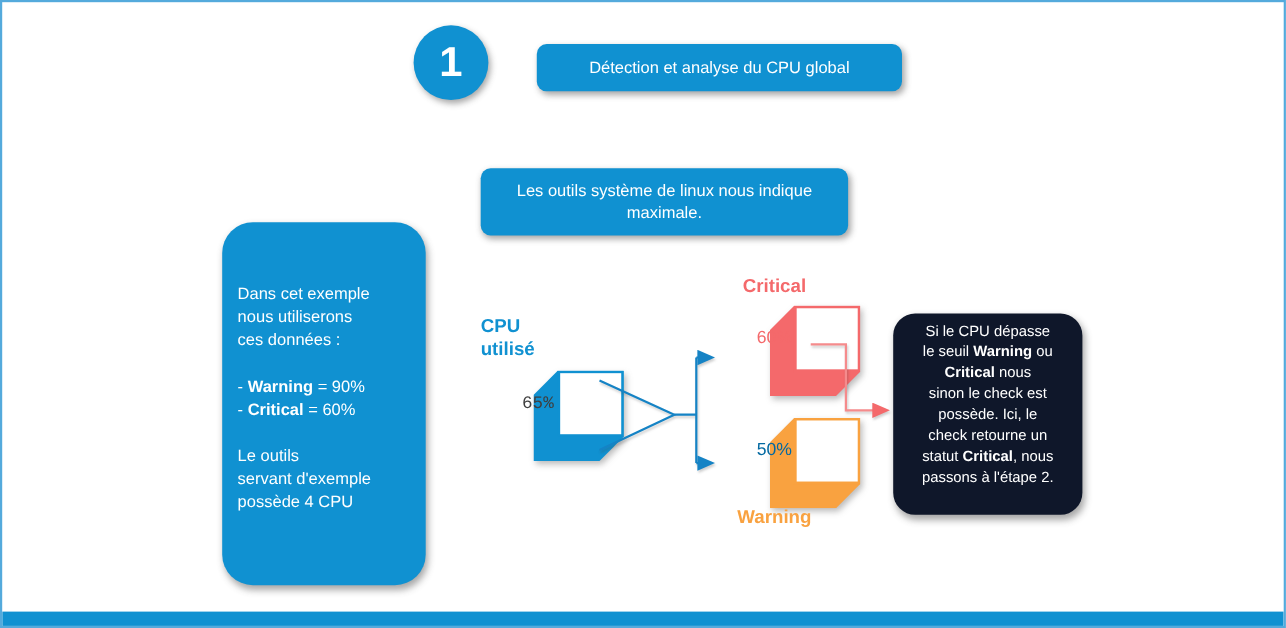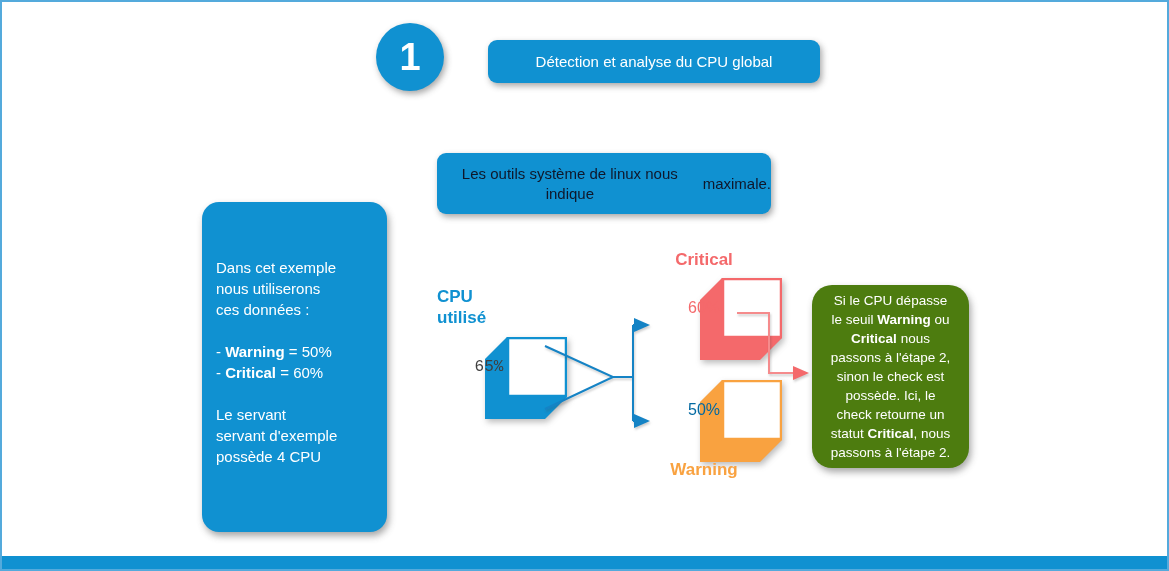--- a/index.html
+++ b/index.html
@@ -15,35 +15,35 @@
     background:#1091d1; color:#ffffff; display:flex; align-items:center; justify-content:center;
     font-size:38px; font-weight:bold; box-shadow:2px 3px 6px rgba(60,60,60,.45);
   }
   .title-bubble {
     position:absolute; left:486px; top:38px; width:332px; height:43px; border-radius:9px;
     background:#1091d1; color:#ffffff; display:flex; align-items:center; justify-content:center;
     font-size:15px; box-shadow:2px 3px 6px rgba(60,60,60,.45);
   }
   .note-bubble {
     position:absolute; left:435px; top:151px; width:334px; height:61px; border-radius:9px;
-    background:#1091d1; color:#0f172a; display:flex; align-items:center;
+    background:#1091d1; color:#ffffff; display:flex; flex-direction:column; align-items:center;
     justify-content:center; font-size:15px; line-height:20px; text-align:center;
     box-shadow:2px 3px 6px rgba(60,60,60,.45);
   }
   .left-panel {
-    position:absolute; left:200px; top:200px; width:185px; height:330px; border-radius:17px;
+    position:absolute; left:200px; top:200px; width:185px; height:330px; border-radius:28px;
     background:#1091d1; color:#ffffff; box-sizing:border-box; padding:55px 14px 0 14px;
     font-size:15px; line-height:21px; box-shadow:2px 4px 7px rgba(60,60,60,.45);
   }
   .left-panel .block { margin:0 0 21px 0; }
   .rl { min-height:21px; }
   .b { font-weight:bold; }
   .right-panel {
-    position:absolute; left:810px; top:283px; width:157px; height:183px; border-radius:20px;
-    background:#4d7c0f; color:#ffffff; box-sizing:border-box; padding:6px 4px;
+    position:absolute; left:810px; top:283px; width:172px; height:183px; border-radius:20px;
+    background:#0f172a; color:#ffffff; box-sizing:border-box; padding:6px 4px;
     font-size:13.5px; line-height:19px; text-align:center;
     box-shadow:2px 4px 7px rgba(60,60,60,.45);
   }
   .right-panel .rl { min-height:19px; }
   .cpu-label {
     position:absolute; left:435px; top:284px; width:104px; text-align:left;
     color:#1091d1; font-size:17px; font-weight:bold; line-height:21px;
   }
   .crit-label {
     position:absolute; left:650px; top:248px; width:104px; text-align:center;
@@ -88,25 +88,25 @@
     <div>maximale.</div>
   </div>
 
   <div class="left-panel">
     <div class="block">
         <div class="rl"><span>Dans cet exemple</span></div>
         <div class="rl"><span>nous utiliserons</span></div>
         <div class="rl"><span>ces données :</span></div>
       </div>
     <div class="block">
-        <div class="rl"><span>- </span><span class="b">Warning</span><span> = 50%</span></div>
+        <div class="rl"><span>- </span><span class="b">Warning</span><span> = 90%</span></div>
         <div class="rl"><span>- </span><span class="b">Critical</span><span> = 60%</span></div>
       </div>
     <div class="block">
-        <div class="rl"><span>Le servant</span></div>
+        <div class="rl"><span>Le outils</span></div>
         <div class="rl"><span>servant d'exemple</span></div>
         <div class="rl"><span>possède 4 CPU</span></div>
       </div>
   </div>
 
   <div class="cpu-label">
     <div>CPU</div>
     <div>utilisé</div>
   </div>
 
@@ -151,21 +151,20 @@
     <path d="M91,125 L111,125 M111,73 L111,169" fill="none" stroke="#1583c5" stroke-width="2"></path>
     <line x1="111" y1="73" x2="124" y2="73" stroke="#1583c5" stroke-width="2" marker-end="url(#arrow-blue)"></line>
     <line x1="111" y1="169" x2="124" y2="169" stroke="#1583c5" stroke-width="2" marker-end="url(#arrow-blue)"></line>
     <polyline points="215,61 247,61 247,121 283,121" fill="none" stroke="#f58b8c" stroke-width="2" marker-end="url(#arrow-red)"></polyline>
   </svg>
 
   <div class="right-panel">
       <div class="rl"><span>Si le CPU dépasse</span></div>
       <div class="rl"><span>le seuil </span><span class="b">Warning</span><span> ou</span></div>
       <div class="rl"><span class="b">Critical</span><span> nous</span></div>
-      <div class="rl"><span>passons à l'étape 2,</span></div>
       <div class="rl"><span>sinon le check est</span></div>
       <div class="rl"><span>possède. Ici, le</span></div>
       <div class="rl"><span>check retourne un</span></div>
       <div class="rl"><span>statut </span><span class="b">Critical</span><span>, nous</span></div>
       <div class="rl"><span>passons à l'étape 2.</span></div>
     </div>
 
   <div class="footer-bar"></div>
 
 </div>

